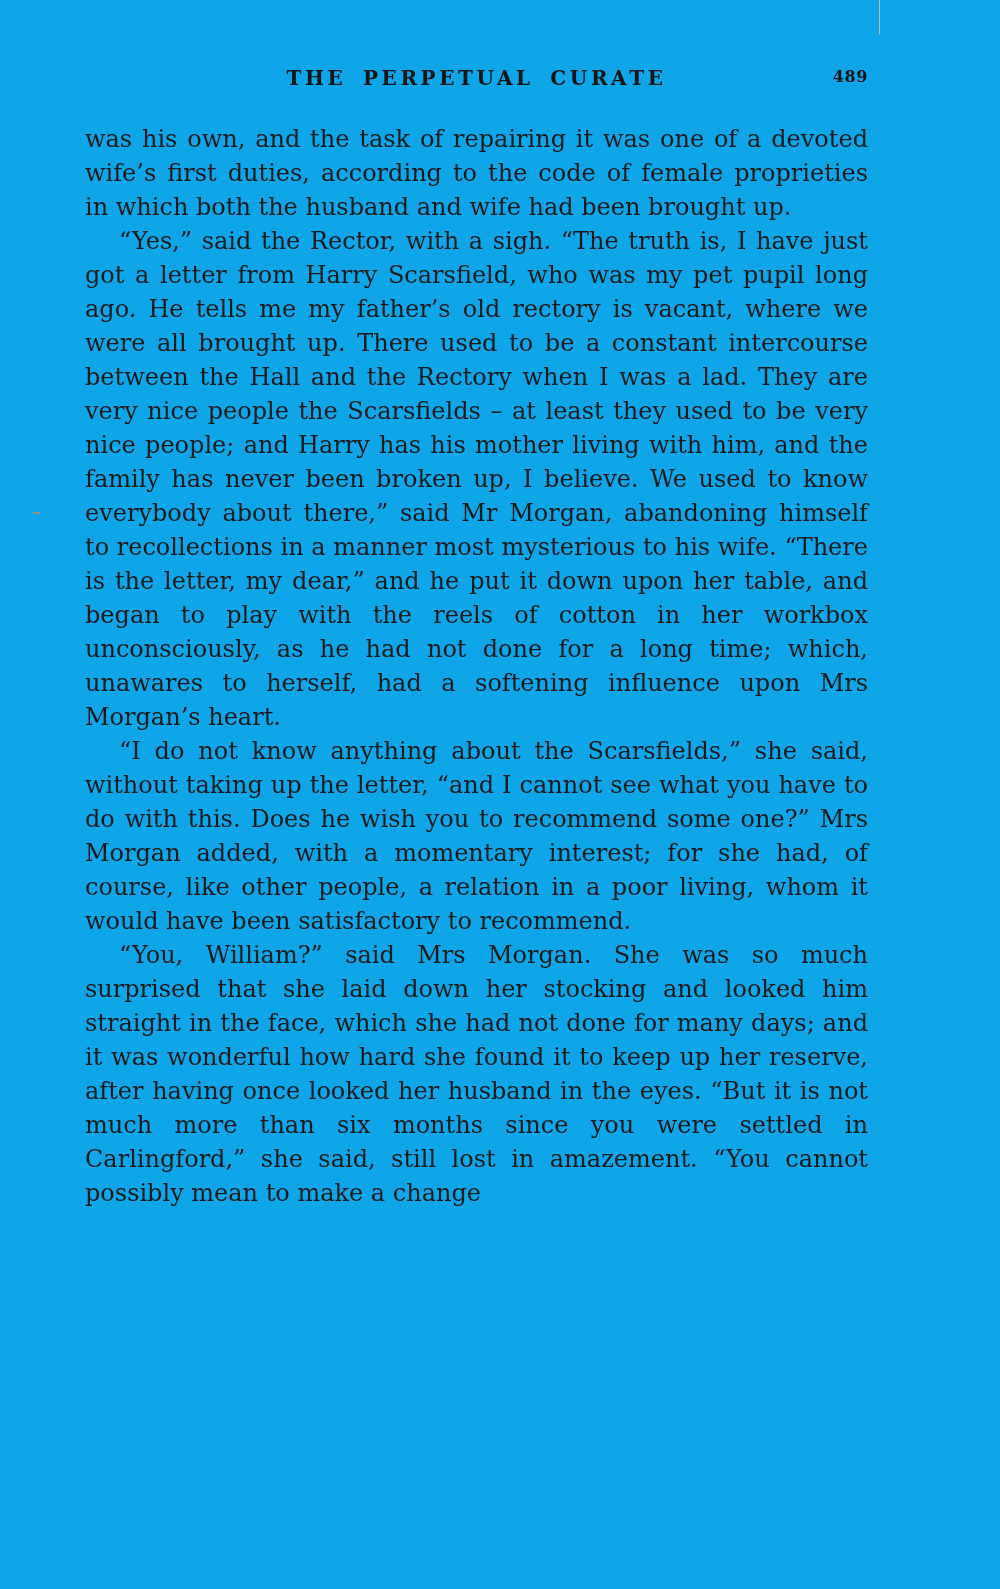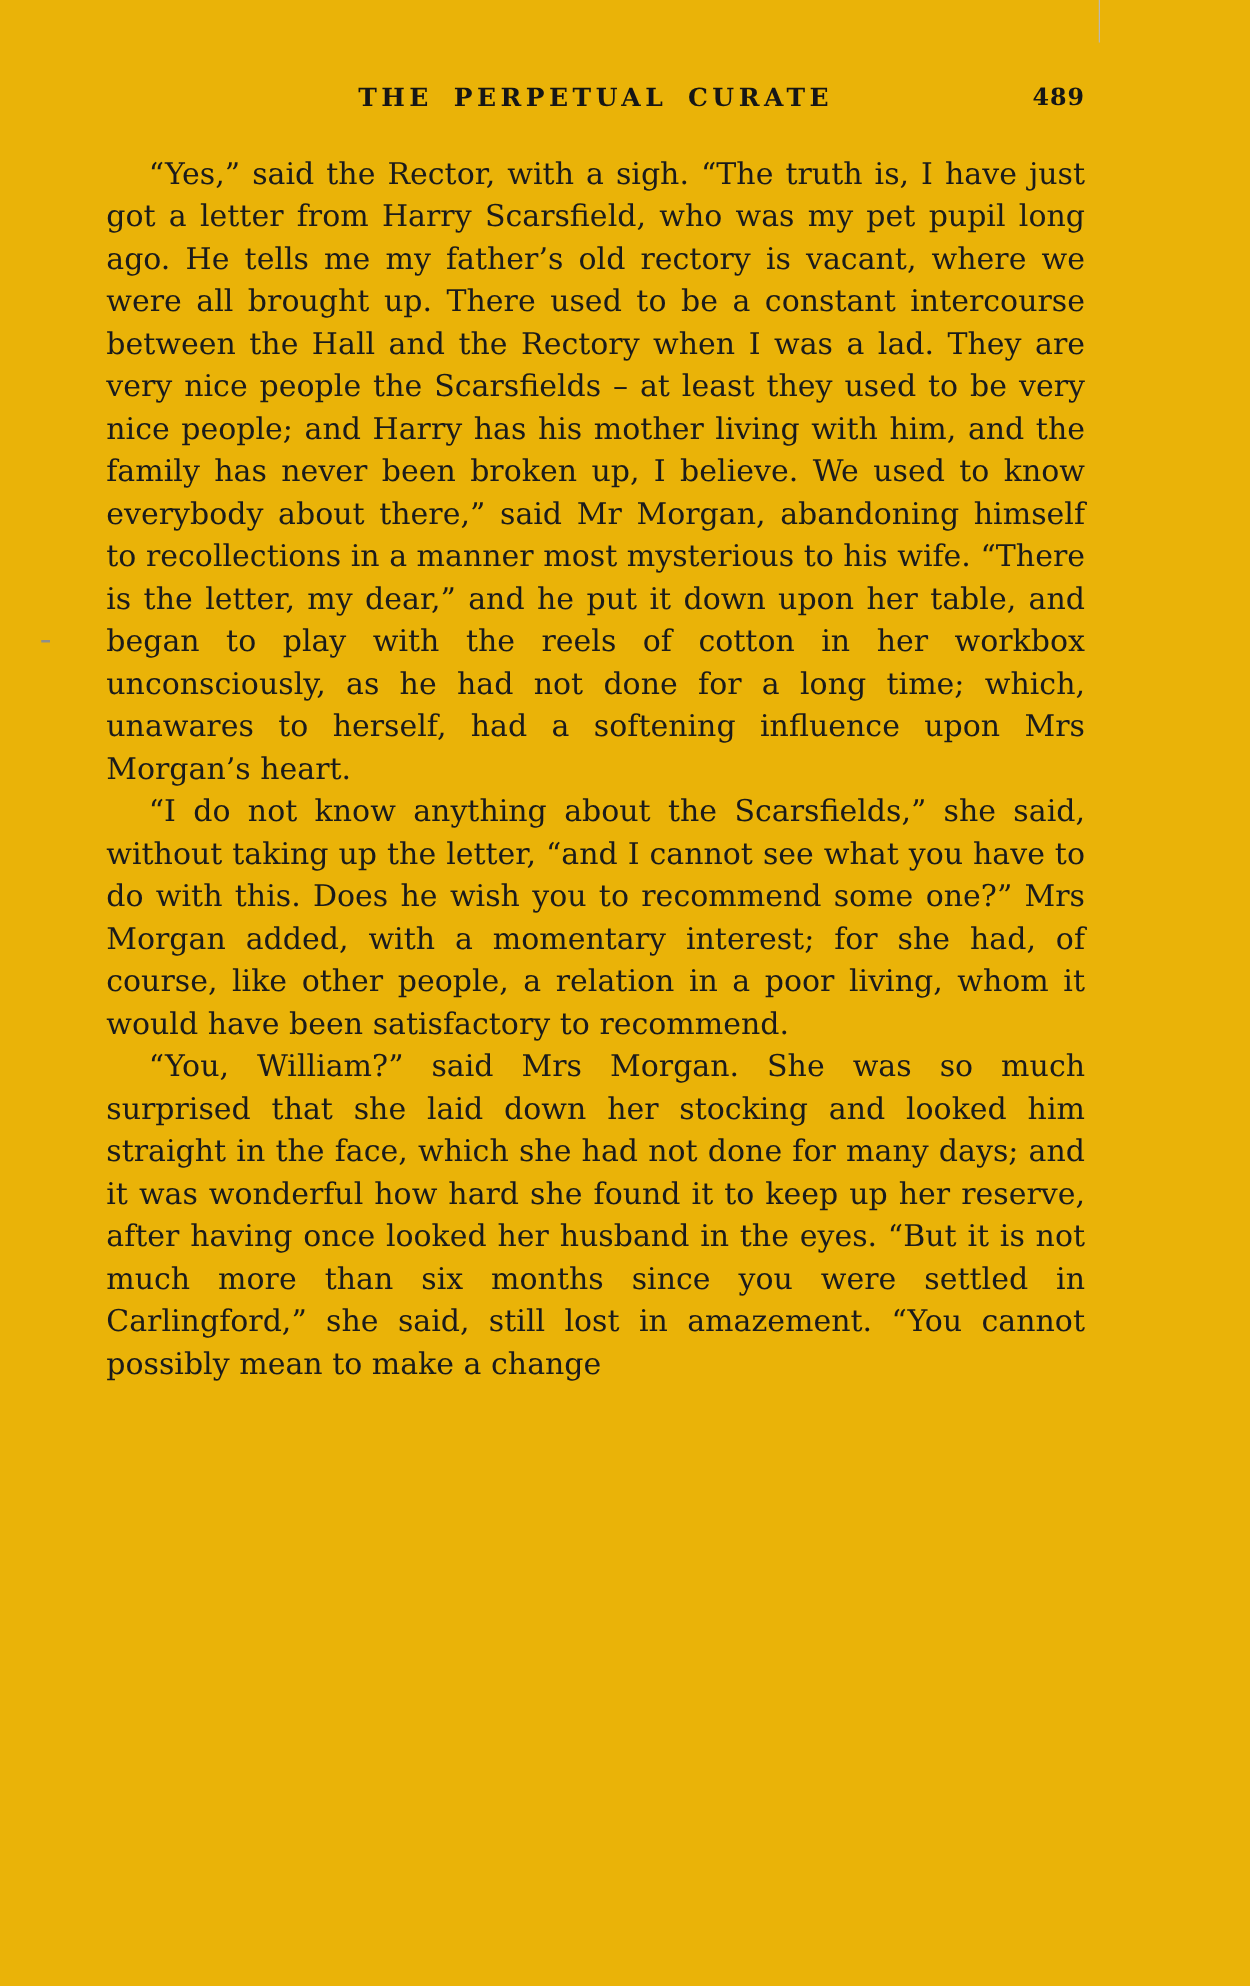--- a/index.html
+++ b/index.html
@@ -5,21 +5,21 @@
   html, body {
     margin: 0;
     padding: 0;
     background: #e9e9e7;
   }
   .page {
     position: relative;
     width: 1000px;
     height: 1589px;
     margin: 0 auto;
-    background: #eab308;
+    background: #0ea5e9;
     box-sizing: border-box;
     padding: 66px 132px 0 85px;
     font-family: "DejaVu Serif", "Liberation Serif", serif;
     color: #1b1b1b;
     overflow: hidden;
   }
   .page-header {
     position: relative;
     height: 26px;
     margin-bottom: 30px;
@@ -30,21 +30,21 @@
     font-size: 20px;
     font-weight: 700;
     letter-spacing: 0.18em;
     word-spacing: 0.30em;
     color: #161616;
   }
   .page-number {
     position: absolute;
     right: 0;
     top: 1px;
-    font-size: 19px;
+    font-size: 16px;
     font-weight: 700;
     letter-spacing: 0.04em;
     color: #161616;
   }
   .page-body {
     font-size: 24px;
     line-height: 34px;
     text-align: justify;
     text-justify: inter-word;
   }
@@ -80,18 +80,19 @@
 
   <div class="artifact-line"></div>
   <div class="artifact-dash"></div>
 
   <header class="page-header">
     <span class="running-title">THE PERPETUAL CURATE</span>
     <span class="page-number">489</span>
   </header>
 
   <main class="page-body">
+    <p class="para no-indent">was his own, and the task of repairing it was one of a devoted wife’s first duties, according to the code of female proprieties in which both the husband and wife had been brought up.</p>
     <p class="para">“Yes,” said the Rector, with a sigh. “The truth is, I have just got a letter from Harry Scarsfield, who was my pet pupil long ago. He tells me my father’s old rectory is vacant, where we were all brought up. There used to be a constant intercourse between the Hall and the Rectory when I was a lad. They are very nice people the Scarsfields – at least they used to be very nice people; and Harry has his mother living with him, and the family has never been broken up, I believe. We used to know everybody about there,” said Mr Morgan, abandoning himself to recollections in a manner most mysterious to his wife. “There is the letter, my dear,” and he put it down upon her table, and began to play with the reels of cotton in her workbox unconsciously, as he had not done for a long time; which, unawares to herself, had a softening influence upon Mrs Morgan’s heart.</p>
     <p class="para">“I do not know anything about the Scarsfields,” she said, without taking up the letter, “and I cannot see what you have to do with this. Does he wish you to recommend some one?” Mrs Morgan added, with a momentary interest; for she had, of course, like other people, a relation in a poor living, whom it would have been satisfactory to recommend.</p>
     <p class="para">“You, William?” said Mrs Morgan. She was so much surprised that she laid down her stocking and looked him straight in the face, which she had not done for many days; and it was wonderful how hard she found it to keep up her reserve, after having once looked her husband in the eyes. “But it is not much more than six months since you were settled in Carlingford,” she said, still lost in amazement. “You cannot possibly mean to make a change</p>
   </main>
 
 </div>
 
 </body></html>

